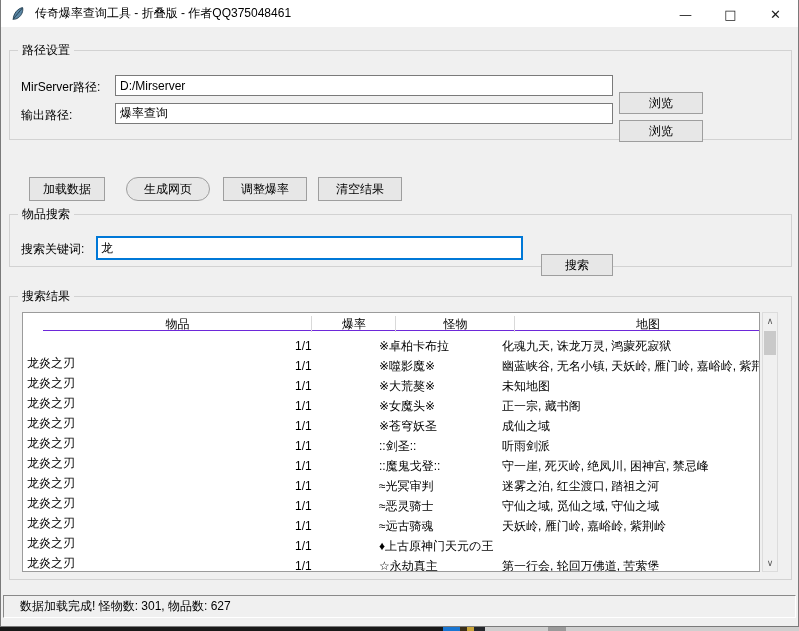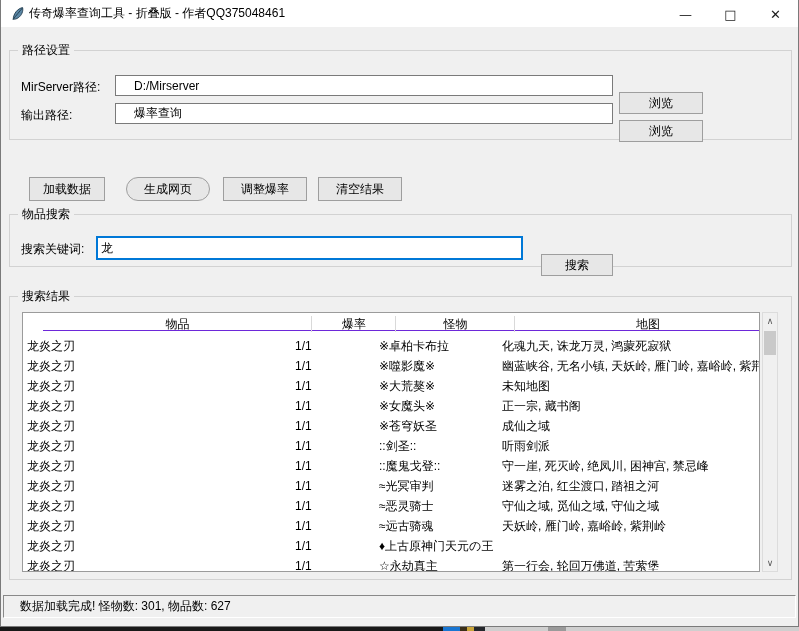--- a/index.html
+++ b/index.html
@@ -17,34 +17,34 @@
     border: 1px solid #7a7a7a;
     border-top: none;
   }
   
   .titlebar {
     position: absolute; left: 0; top: 0; width: 797px; height: 28px;
     background: #ffffff; display: flex; align-items: center;
     border-bottom: 1px solid #f0f0f0;
   }
   .titlebar .app-icon { margin-left: 9px; width: 16px; height: 16px; flex: 0 0 auto; }
-  .titlebar .title-text { margin-left: 3px; white-space: nowrap; }
+  .titlebar .title-text { margin-left: 9px; white-space: nowrap; }
   .win-controls { position: absolute; right: 0; top: 0; height: 28px; display: flex; }
   .win-btn { width: 45px; height: 28px; display: flex; align-items: center; justify-content: center;
              color: #1a1a1a; font-size: 13px; font-family: "DejaVu Sans", sans-serif; }
   
   .groupbox { position: absolute; border: 1px solid #d2d2d2; background: transparent; }
   .groupbox > .legend {
     position: absolute; top: -9px; left: 8px; background: #f0f0f0; padding: 0 4px;
     white-space: nowrap;
   }
   
   .tk-entry {
     position: absolute; background: #fff; border: 1px solid #7a7a7a;
-    padding-left: 18px; display: flex; align-items: center; white-space: nowrap; overflow: hidden;
+    padding-left: 4px; display: flex; align-items: center; white-space: nowrap; overflow: hidden;
   }
   .tk-entry.focused { border: 2px solid #0078d7; padding-left: 3px; }
   .tk-btn {
     position: absolute; background: #e7e7e7; border: 1px solid #9e9e9e;
     display: flex; align-items: center; justify-content: center; white-space: nowrap;
     cursor: default;
     margin-top: 17px;
   }
   .lbl { position: absolute; white-space: nowrap; }
   
@@ -52,21 +52,21 @@
     position: absolute; left: 21px; top: 312px; width: 738px; height: 260px;
     background: #fff; border: 1px solid #9b9b9b; overflow: hidden;
   }
   .thead { position: absolute; left: 0; top: 0; width: 100%; height: 18px; background: #fff;
            border-bottom: 1px solid #6d28d9; margin-left: 20px; }
   .th { position: absolute; top: 0; height: 22px; display: flex; align-items: center; justify-content: center; }
   .th-sep { position: absolute; top: 3px; height: 16px; width: 1px; background: #d9d9d9; }
   .tbody { position: absolute; left: 0; top: 23px; width: 100%; }
   .trow { position: relative; width: 100%; height: 20px; }
   .tcell { position: absolute; top: 0; height: 20px; display: flex; align-items: center; white-space: nowrap; }
-  .c-item    { left: 4px;   width: 264px; overflow: hidden; }
+  .c-item    { left: 4px;   width: 264px; overflow: hidden; margin-top: 17px; }
   .c-rate    { left: 272px; width: 80px; }
   .c-monster { left: 356px; width: 200px; }
   .c-map     { left: 479px; width: 259px; overflow: hidden; }
   
   .scrollbar {
     position: absolute; left: 761px; top: 312px; width: 16px; height: 260px;
     background: #f0f0f0; border: 1px solid #dcdcdc;
   }
   .sb-arrow { position: absolute; left: 0; width: 14px; height: 16px; display: flex;
               align-items: center; justify-content: center; color: #555; font-size: 9px; }

